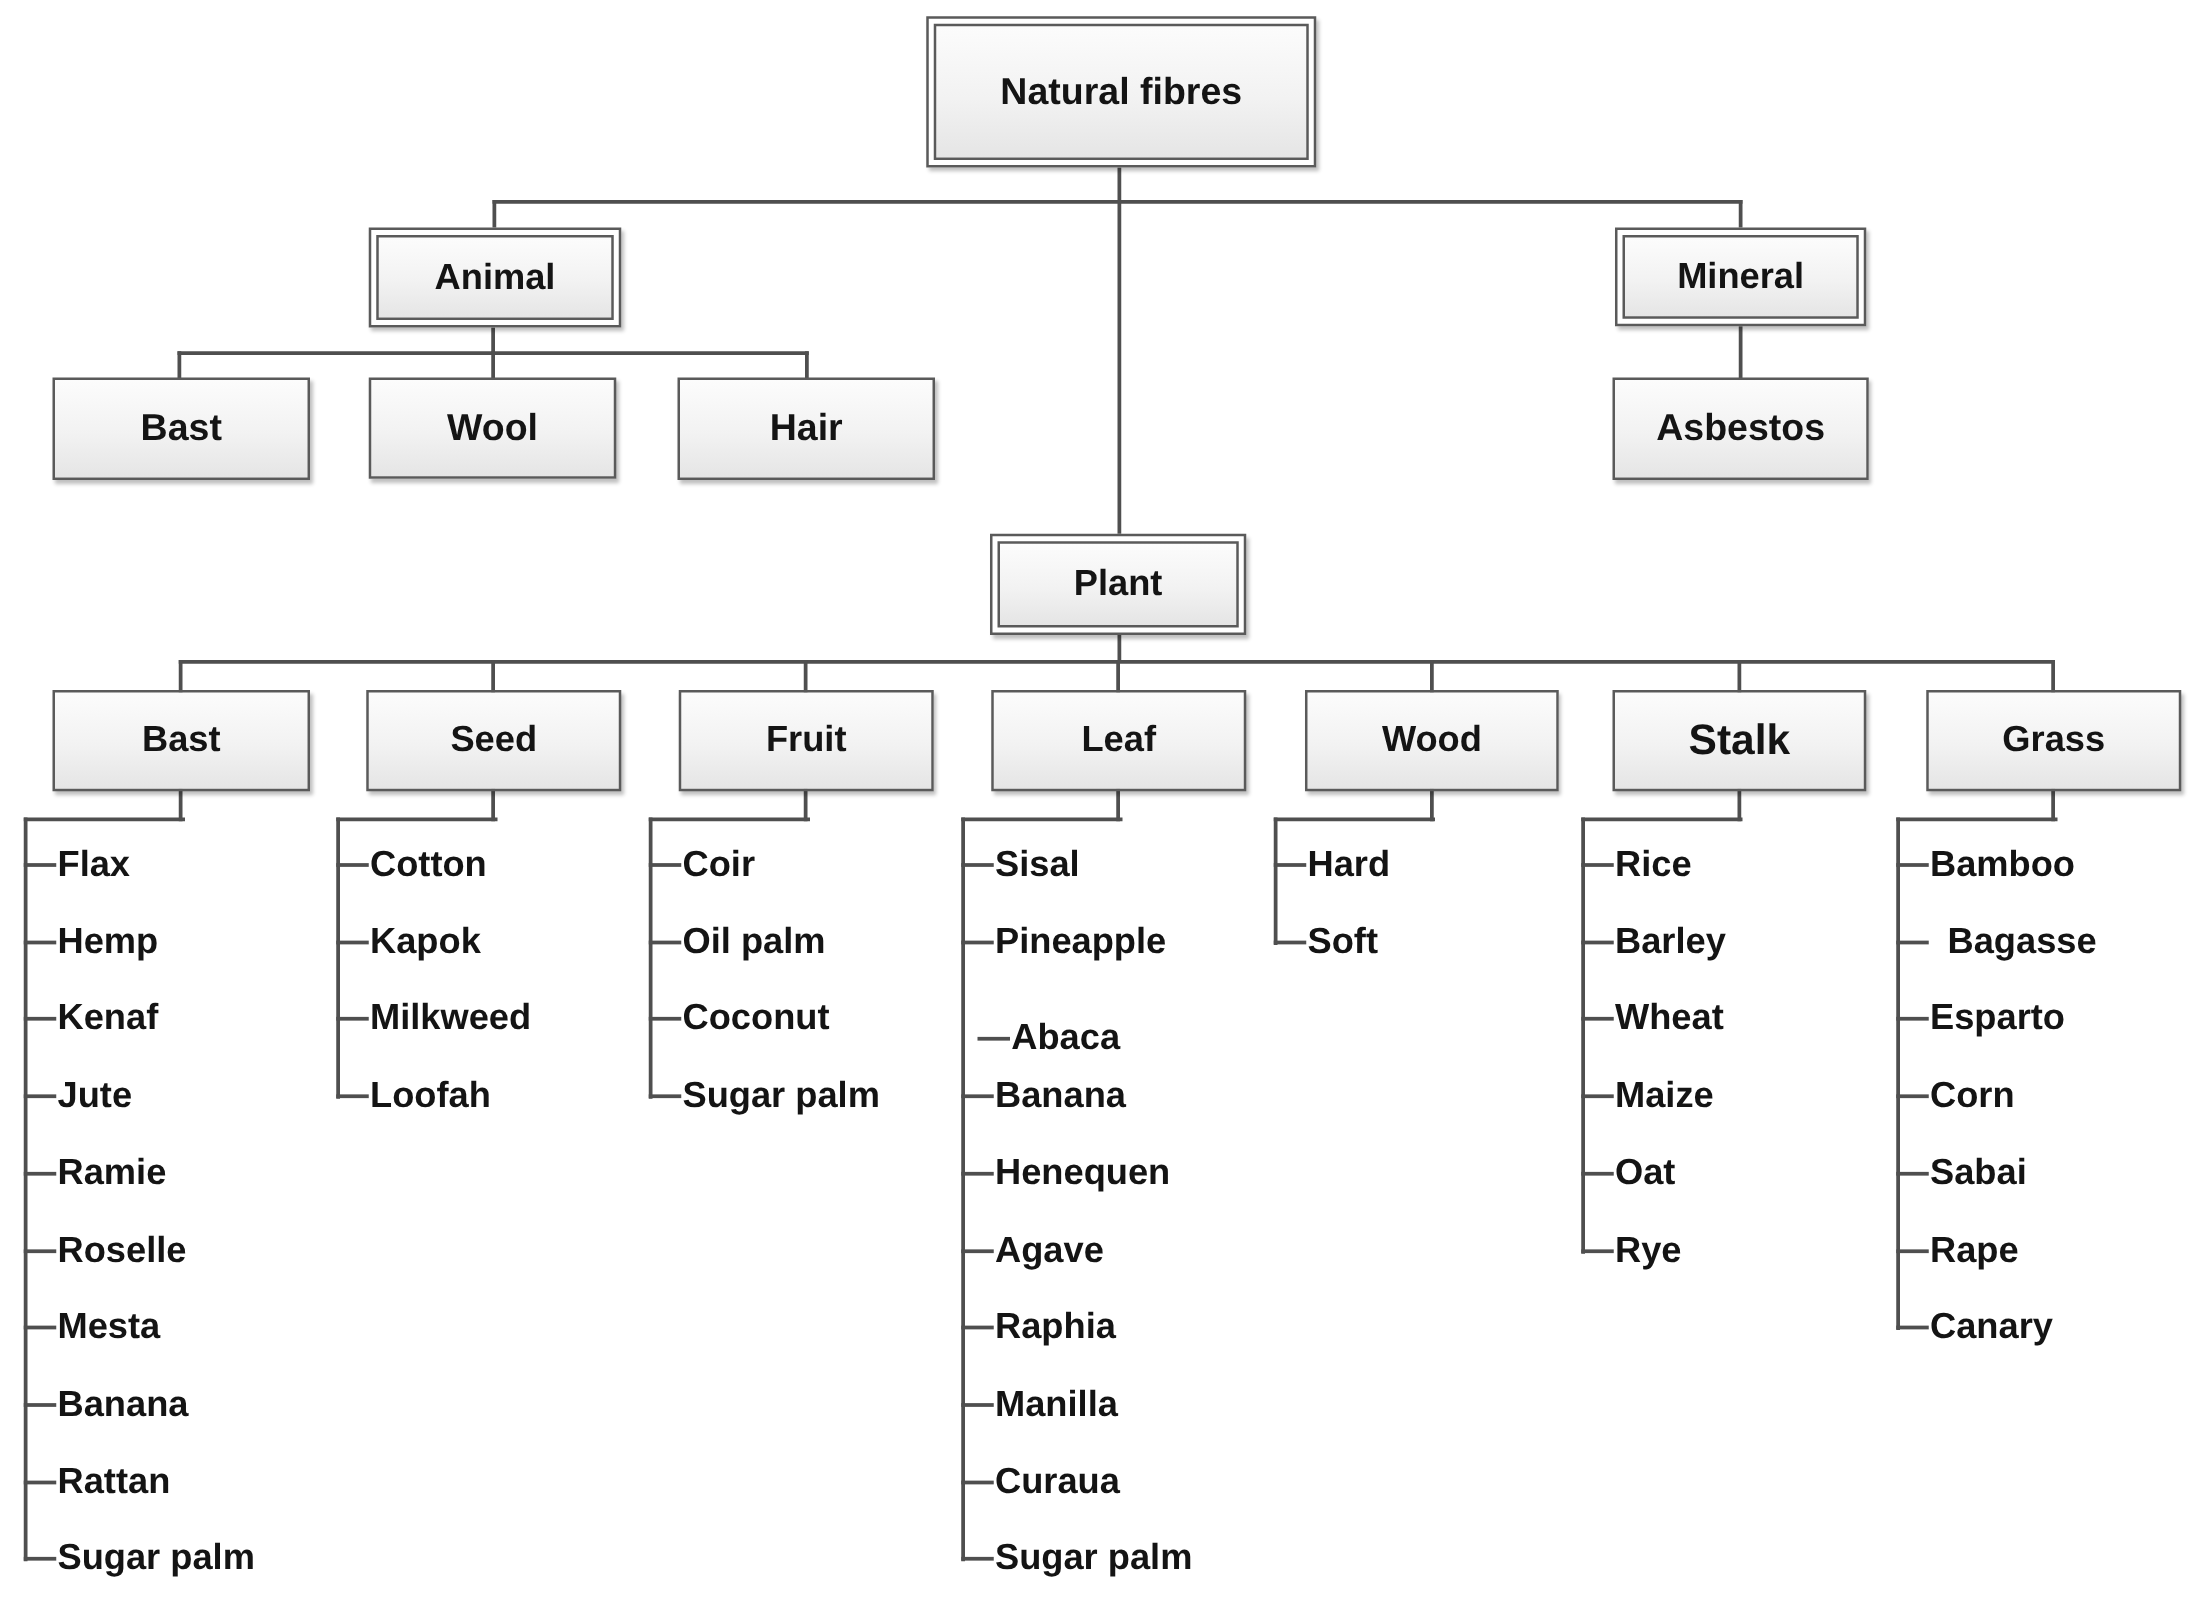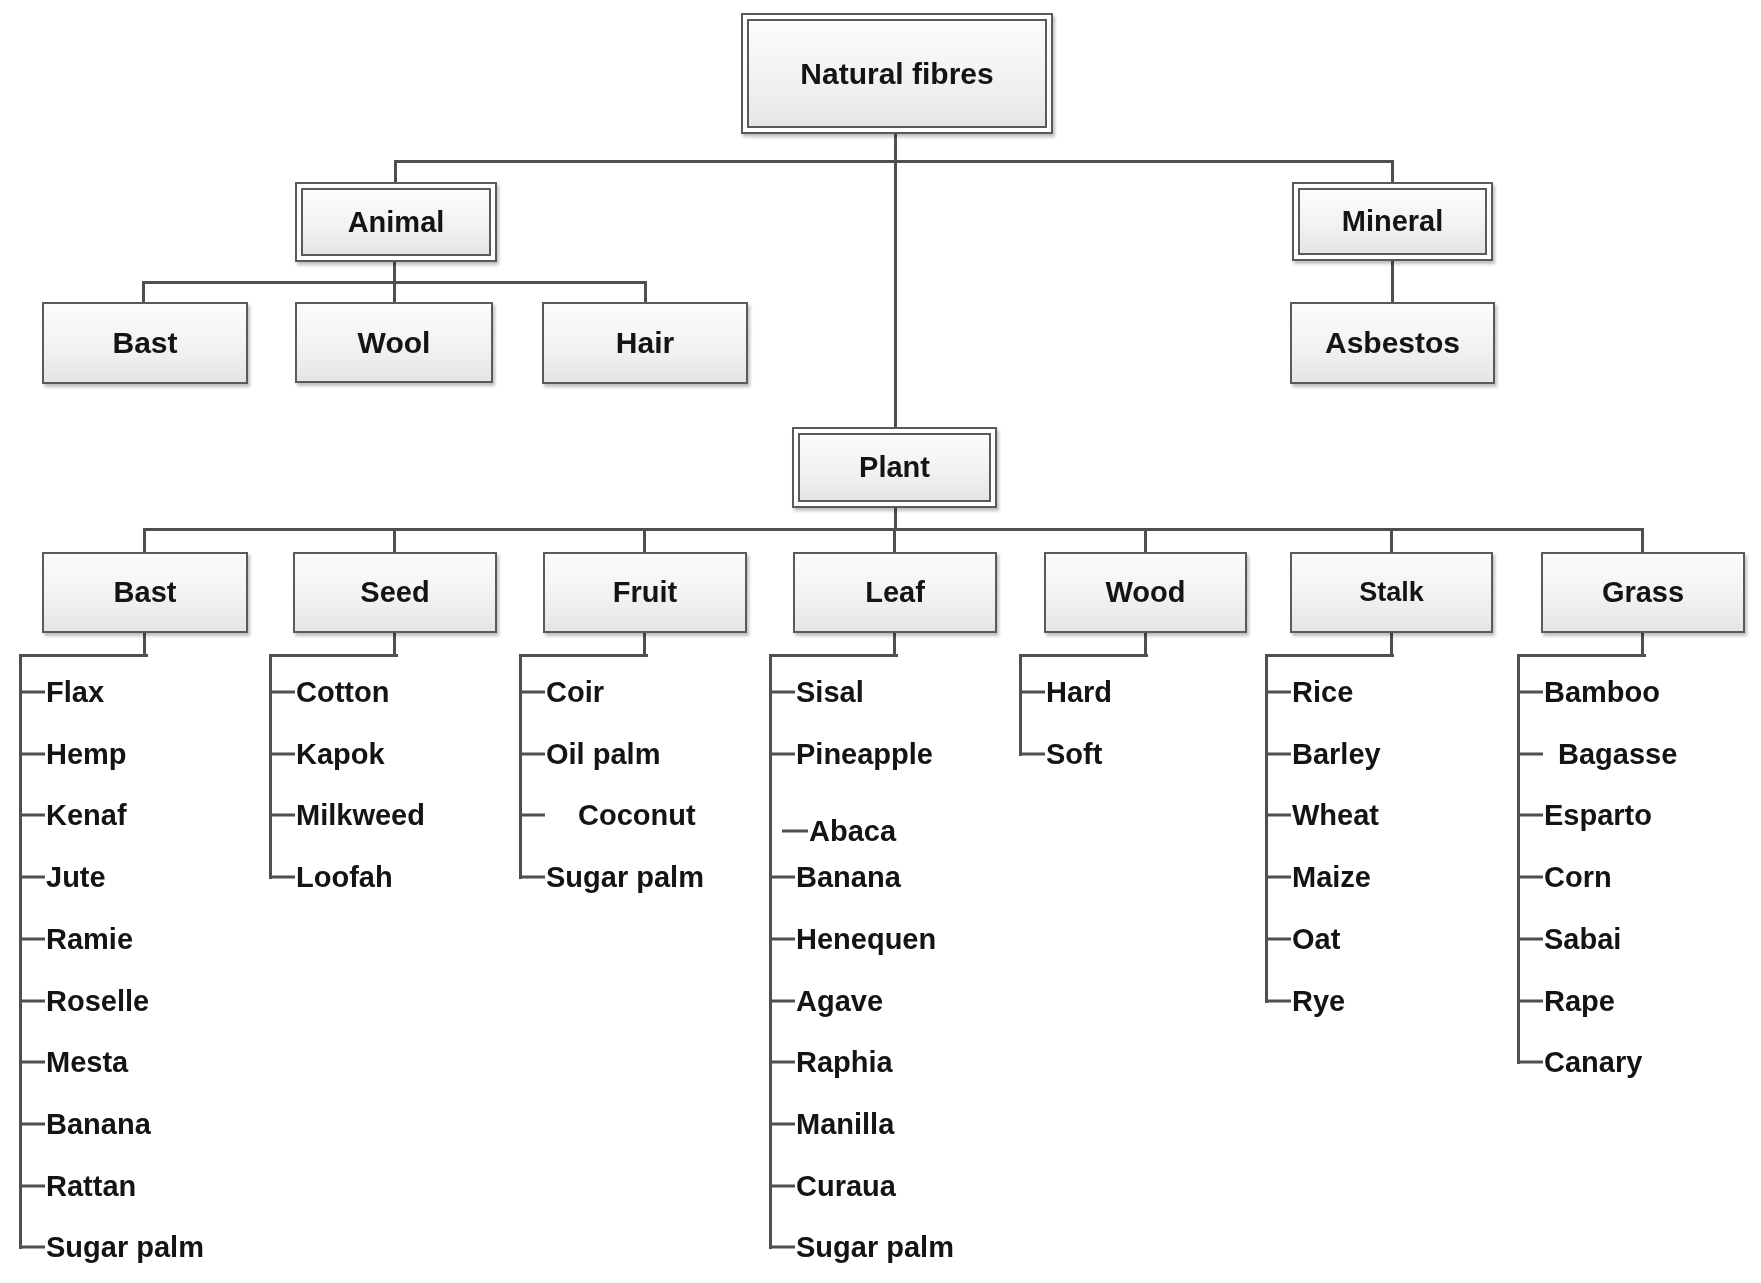--- a/index.html
+++ b/index.html
@@ -116,21 +116,21 @@
   </div>
   <div class="node" style="left:543px; top:552px; width:204px; height:81px; font-size:29px;">
     <span>Fruit</span>
   </div>
   <div class="node" style="left:793px; top:552px; width:204px; height:81px; font-size:29px;">
     <span>Leaf</span>
   </div>
   <div class="node" style="left:1044px; top:552px; width:203px; height:81px; font-size:29px;">
     <span>Wood</span>
   </div>
-  <div class="node" style="left:1290px; top:552px; width:203px; height:81px; font-size:27px;">
+  <div class="node" style="left:1290px; top:552px; width:203px; height:81px; font-size:34px;">
     <span>Stalk</span>
   </div>
   <div class="node" style="left:1541px; top:552px; width:204px; height:81px; font-size:29px;">
     <span>Grass</span>
   </div>
 
   <div class="list" style="left:19px;   top:654px;">
       <div class="spine" style="height: 595.3px;"></div>
       <div class="leaf" style="top: 38px;">
         <span class="tick"></span>
@@ -195,21 +195,21 @@
   <div class="list" style="left:519px;  top:654px;">
       <div class="spine" style="height: 225.1px;"></div>
       <div class="leaf" style="top: 38px;">
         <span class="tick"></span>
         <span class="leaf-label">Coir</span>
       </div>
       <div class="leaf" style="top: 99.7px;">
         <span class="tick"></span>
         <span class="leaf-label">Oil palm</span>
       </div>
-      <div class="leaf" style="top: 161.4px; gap: 32px;">
+      <div class="leaf" style="top: 161.4px;">
         <span class="tick"></span>
         <span class="leaf-label">Coconut</span>
       </div>
       <div class="leaf" style="top: 223.1px;">
         <span class="tick"></span>
         <span class="leaf-label">Sugar palm</span>
       </div>
     </div>
   <div class="list" style="left:769px;  top:654px;">
       <div class="spine" style="height: 595.3px;"></div>

